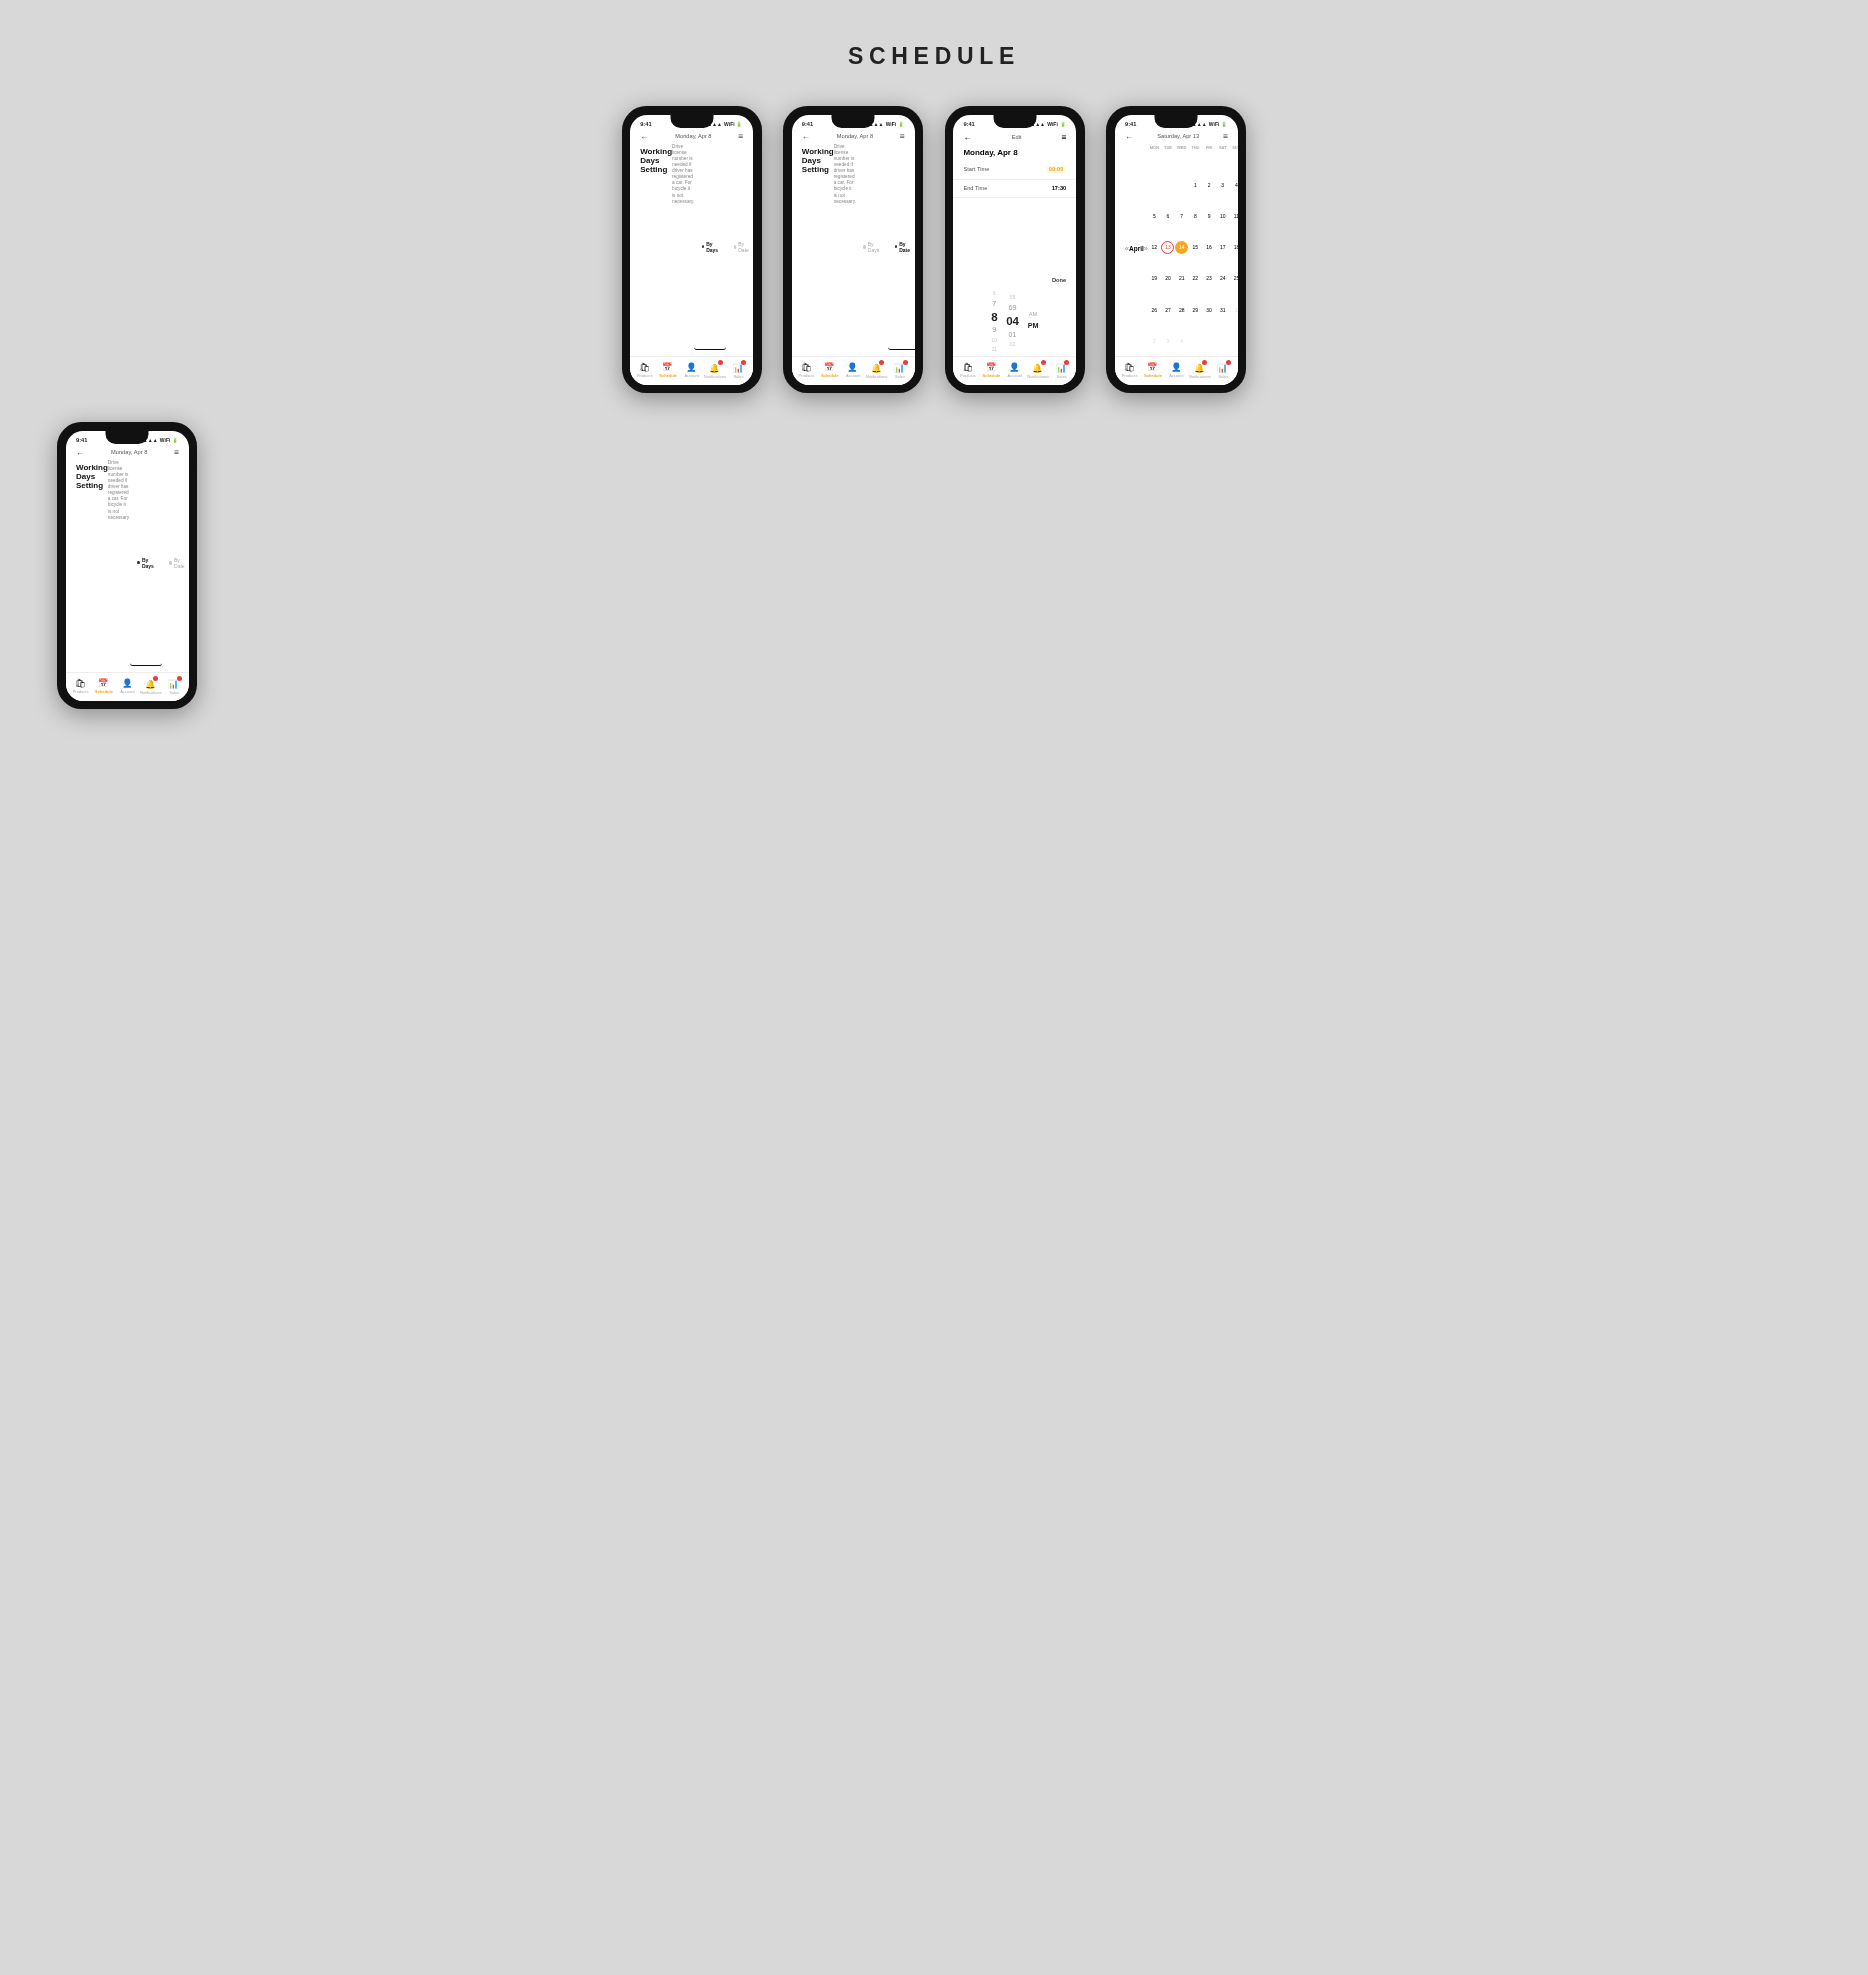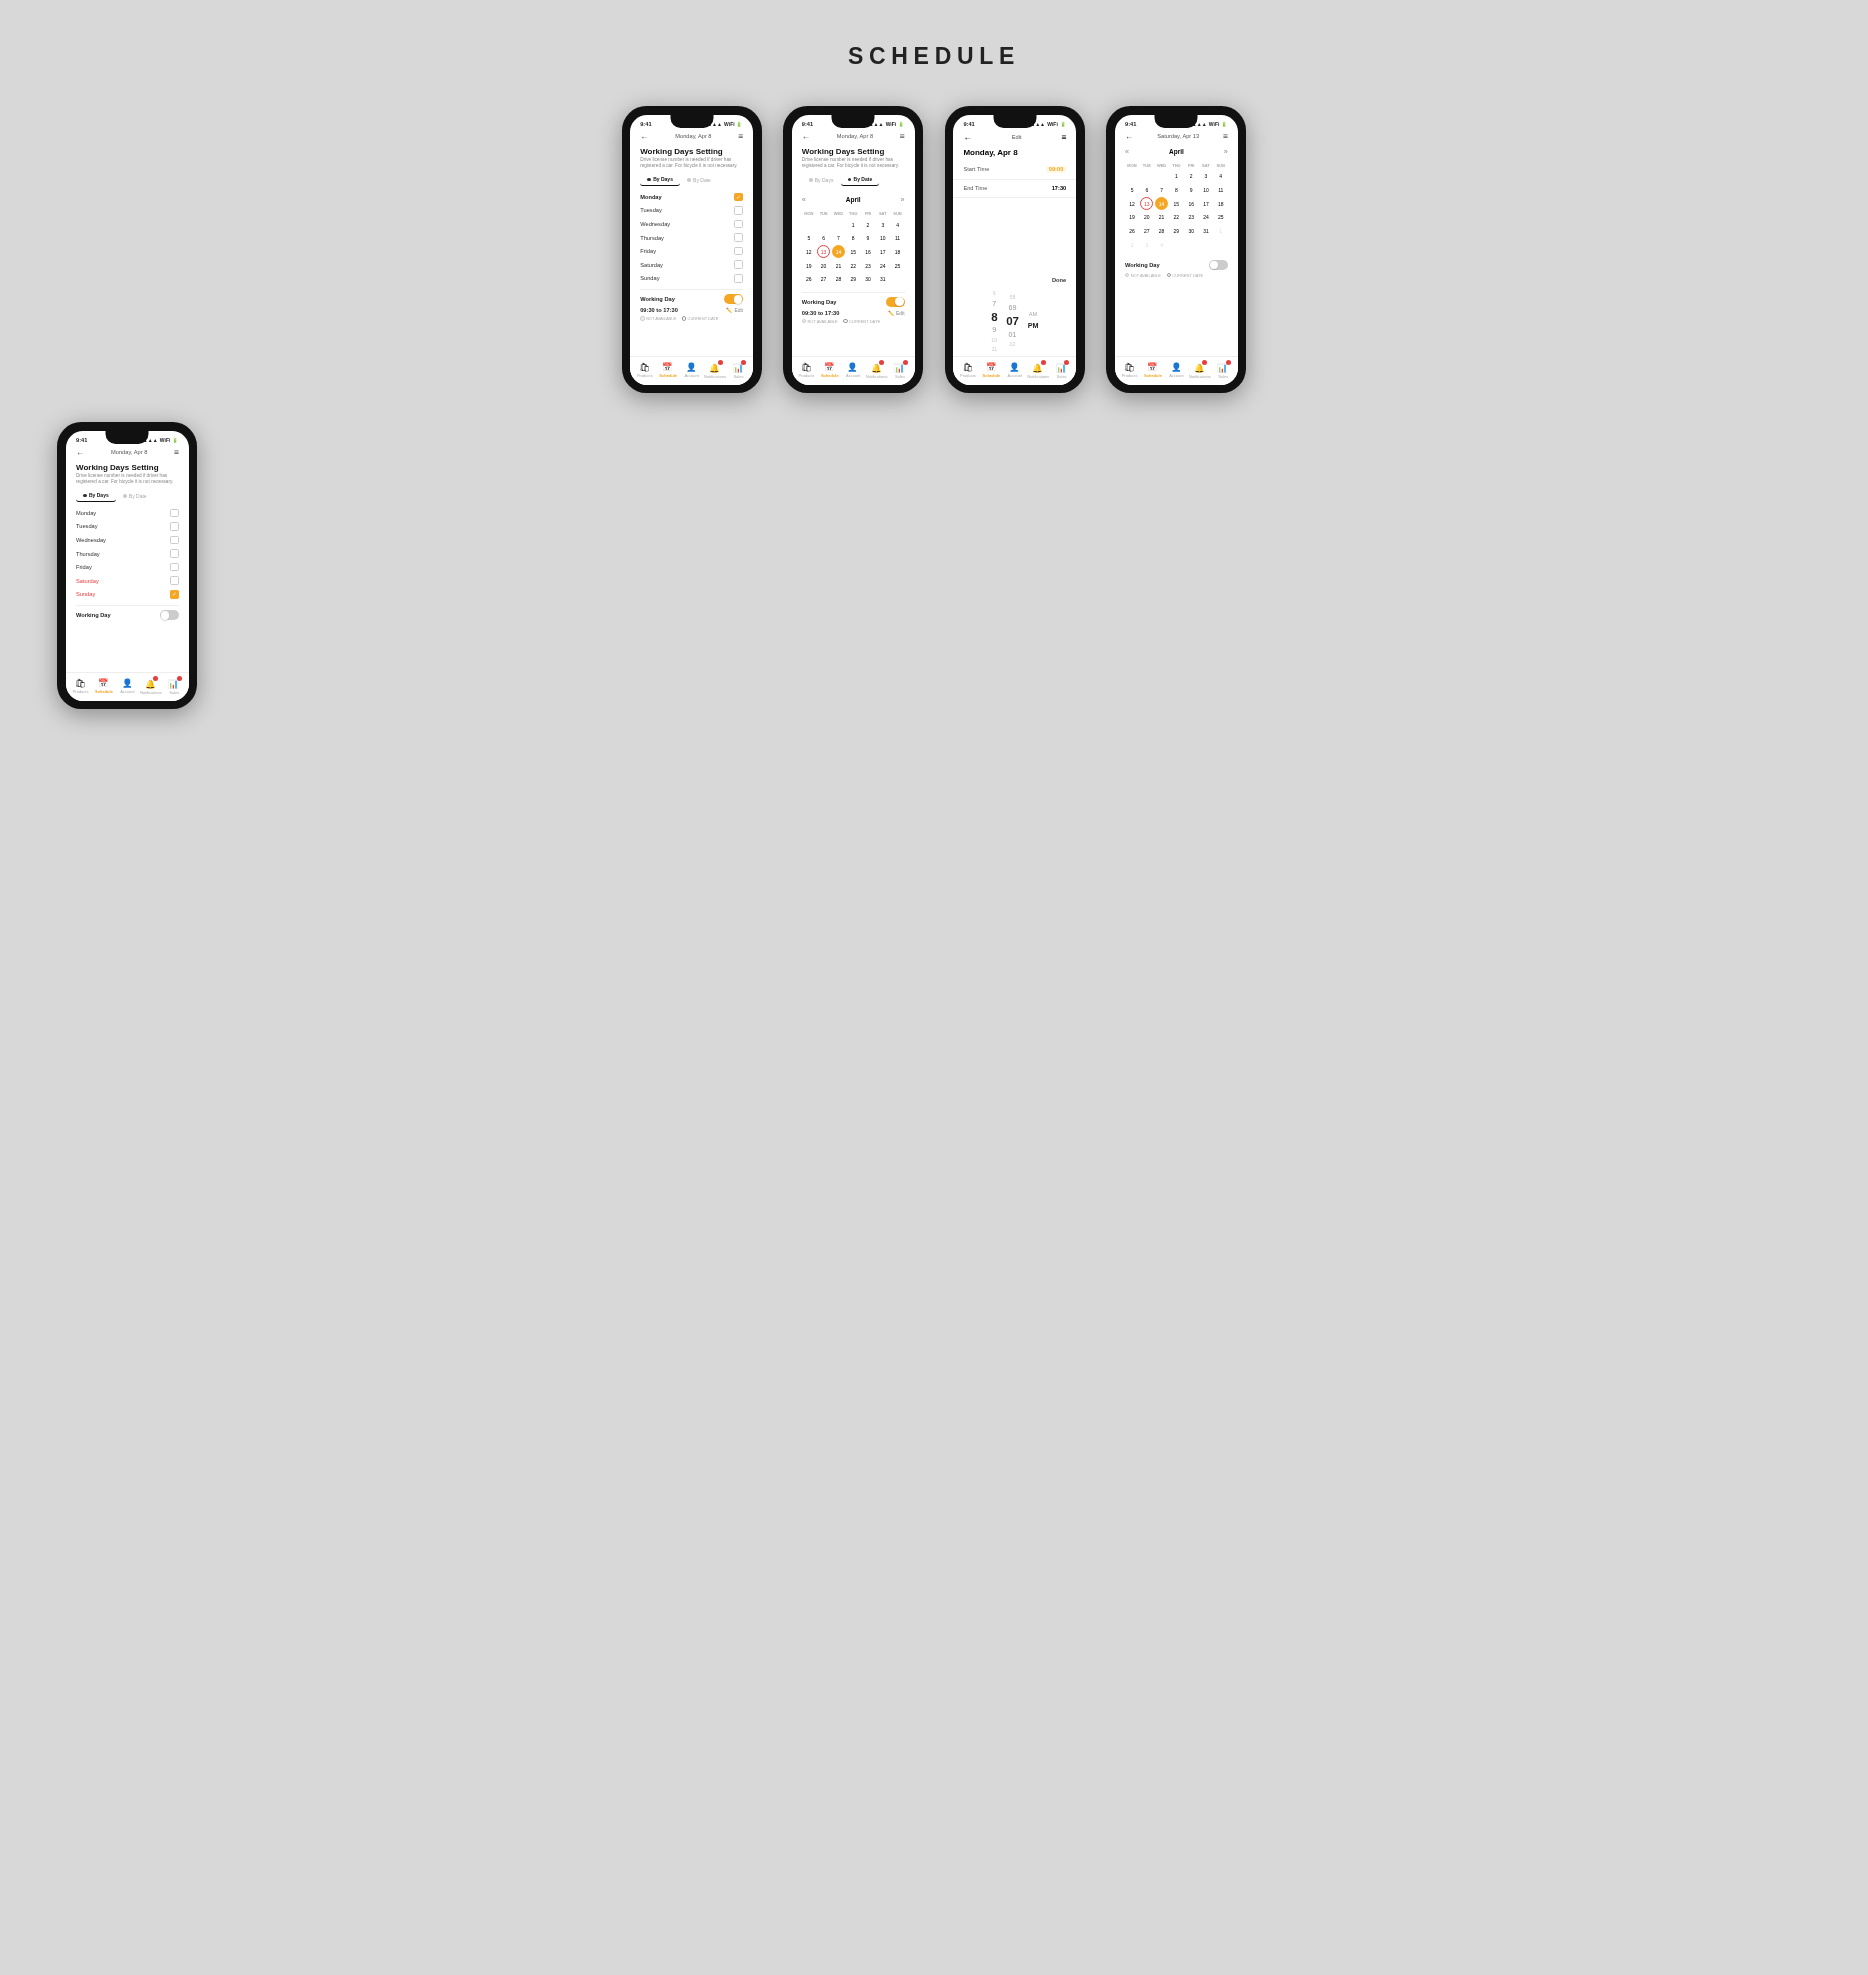--- a/index.html
+++ b/index.html
@@ -97,21 +97,21 @@
     .top-nav-title { font-size: 5.7px; font-weight: 500; color: #555; }
     .top-nav-icon { font-size: 8.6px; cursor: pointer; }
     .hamburger { font-size: 8.6px; }
 
     
     .screen-content {
       flex: 1;
       overflow: hidden;
       padding: 0 10px;
       display: flex;
-      flex-direction: column;
+      flex-direction: row;
     }
 
     .screen-heading {
       font-size: 8px;
       font-weight: 700;
       color: #111;
       margin-bottom: 1.4px;
       margin-top: 2.9px;
     }
     .screen-subtext {
@@ -643,21 +643,21 @@
             <div class="picker-val near">7</div>
             <div class="picker-val selected">8</div>
             <div class="picker-val near">9</div>
             <div class="picker-val">10</div>
             <div class="picker-val">11</div>
           </div>
 
           <div class="picker-col">
             <div class="picker-val">58</div>
             <div class="picker-val near">69</div>
-            <div class="picker-val selected">07</div>
+            <div class="picker-val selected">04</div>
             <div class="picker-val near">01</div>
             <div class="picker-val">02</div>
           </div>
 
           <div class="picker-col picker-ampm">
             <div class="ampm-val">AM</div>
             <div class="ampm-val selected">PM</div>
           </div>
         </div>
       </div>

